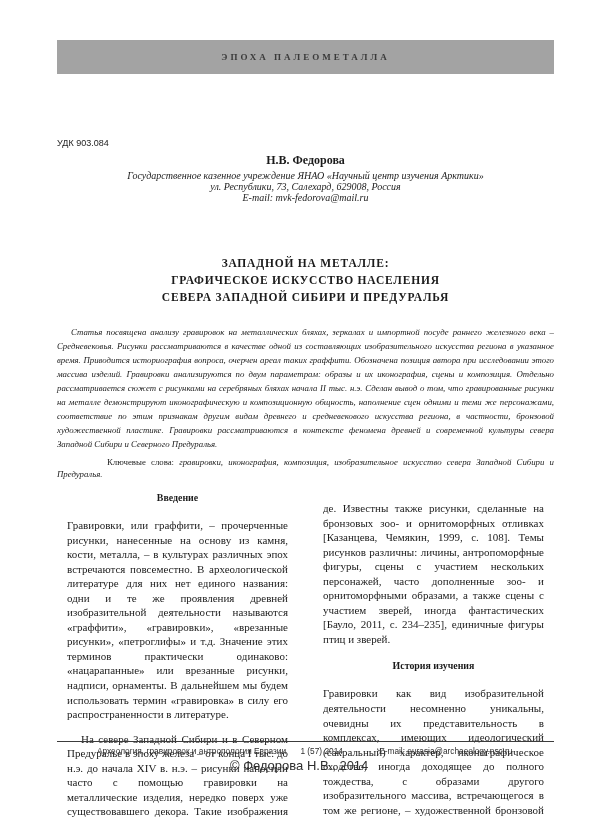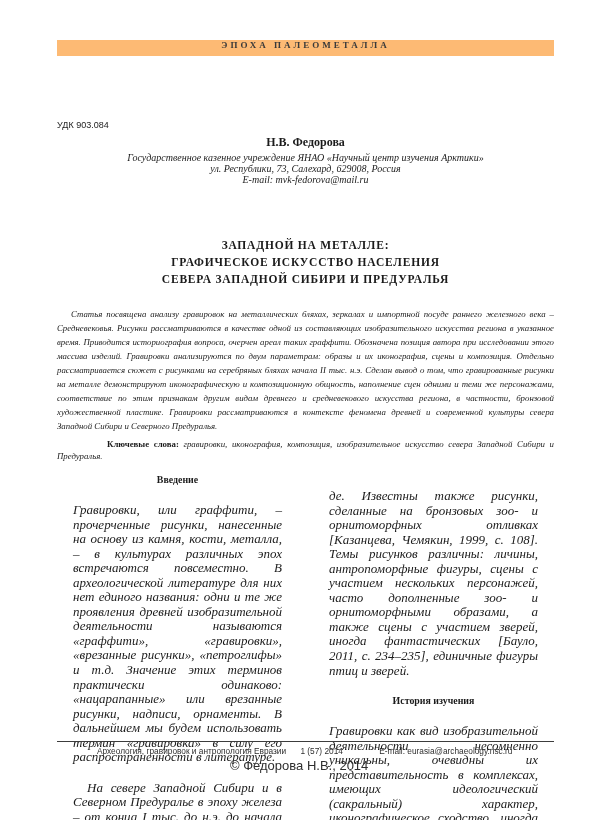--- a/index.html
+++ b/index.html
@@ -10,23 +10,23 @@
     background:#ffffff;
     font-family:"Liberation Serif", serif;
     color:#1b1b1b;
     overflow:hidden;
   }
   .content { margin:0 57px; width:497px; }
 
   
   .band {
     margin-top:40px;
-    height:16px;
-    background:#fdba74;
-    display:flex; align-items:flex-start; justify-content:center;
+    height:34px;
+    background:#a3a3a3;
+    display:flex; align-items:center; justify-content:center;
   }
   .band span {
     font-size:9px; font-weight:bold; letter-spacing:3px;
     color:#3a3a3a;
   }
 
   .udc {
     margin-top:64px;
     font-family:"Liberation Sans", sans-serif;
     font-size:9px; color:#222;
@@ -51,42 +51,41 @@
     text-align:justify;
     text-indent:14px;
   }
   .keywords {
     margin:6px 0 0 0;
     font-size:8.8px;
     line-height:11.5px;
     text-align:justify;
     text-indent:14px;
   }
-  .kw-label { font-weight:bold; font-style:normal;padding-left:36px; }
+  .kw-label { font-weight:normal; font-style:normal;padding-left:36px; }
   .kw-text { font-style:italic; }
 
   .columns {
     margin-top:11px;
     display:flex;
     gap:15px;
   }
   .col { width:241px; }
   .col-heading {
     text-align:center;
     font-size:9.9px; font-weight:bold;
     margin:0 0 13px 0;
     line-height:14px;
   }
   .col-heading.mid { margin-top:13px; }
   .body-p {
-    margin:16px;
-    font-size:13px;
+    margin:10px;
+    font-size:11px;
     line-height:14.55px;
     text-align:justify;
-    font-style:italic;
   }
   .body-p.indent { text-indent:14px; }
 
   
   .footer-rule {
     position:absolute; left:57px; top:741px;
     width:497px; height:0;
     border-top:1px solid #3c3c3c;
   }
   .footer-line1 {

